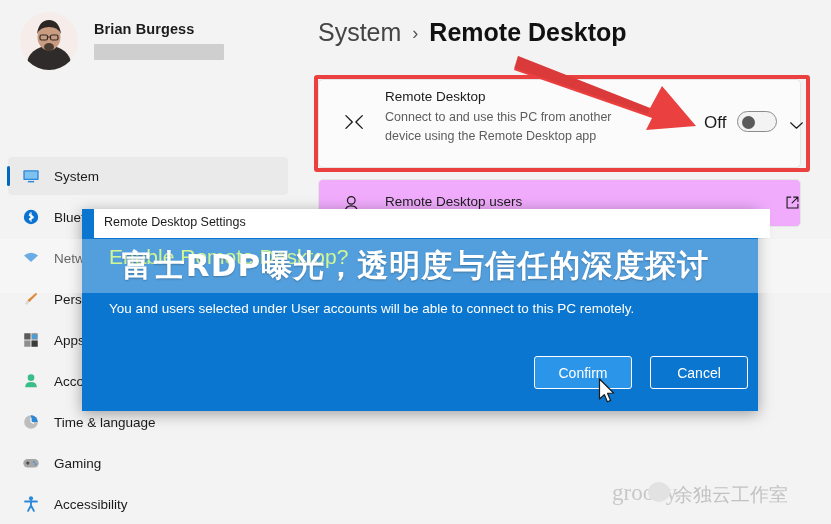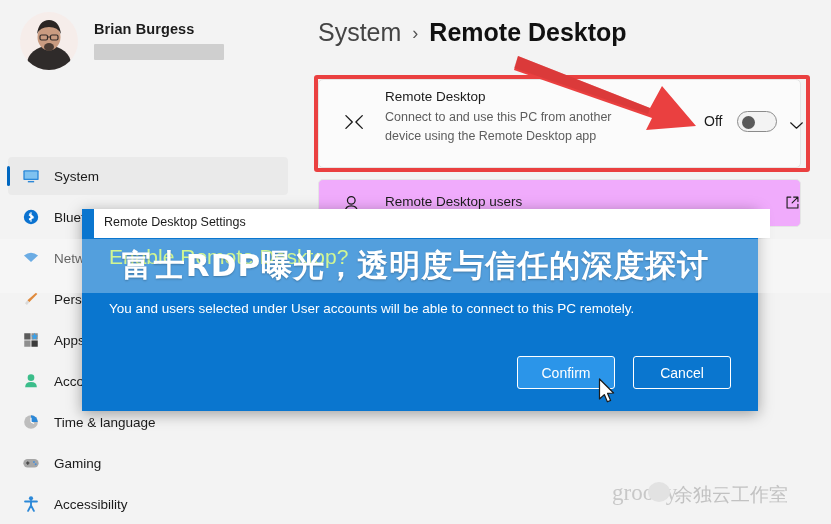--- a/index.html
+++ b/index.html
@@ -77,21 +77,21 @@
   }
   .card .cicon { position:absolute; left:24px; top:32px; }
   .card .ctitle {
     position:absolute; left:66px; top:9px; font-size:13.5px; color:#1b1b1b;
   }
   .card .cdesc {
     position:absolute; left:66px; top:28px; width:250px;
     font-size:12.5px; color:#5d5d5d; line-height:19px;
   }
   .card .coff {
-    position:absolute; left:385px; top:33px; font-size:14px; color:#1b1b1b;
+    position:absolute; left:385px; top:33px; font-size:17px; color:#1b1b1b;
   }
   .toggle {
     position:absolute; left:418px; top:31px; width:40px; height:21px;
     border-radius:11px; background:#f3f3f3; border:1px solid #8b8b8b;
   }
   .toggle .knob {
     position:absolute; left:4px; top:4px; width:13px; height:13px;
     border-radius:50%; background:#5a5a5a;
   }
   .card .chev { position:absolute; left:470px; top:36px; }
@@ -126,21 +126,21 @@
   .dlg-heading {
     position:absolute; left:27px; top:36px;
     font-size:21px; color:#bef264; white-space:nowrap;
   }
   .dlg-body {
     position:absolute; left:27px; top:92px; width:610px;
     font-size:13.5px; color:#ffffff;
   }
   .dlg-buttons {
     position:absolute; left:0; bottom:22px; width:100%;
-    display:flex; justify-content:flex-end; gap:18px; padding-right:27px;
+    display:flex; justify-content:flex-end; gap:18px; padding-right:10px;
   }
   .dbtn {
     width:98px; height:33px; border-radius:3px;
     border:1.6px solid #ffffff; background:transparent;
     color:#ffffff; font-size:14px; font-family:inherit;
     display:flex; align-items:center; justify-content:center;
   }
   .dbtn.primary { background:#2b95e9; }
   .cursor { position:absolute; left:598px; top:378px; pointer-events:none; }
 

